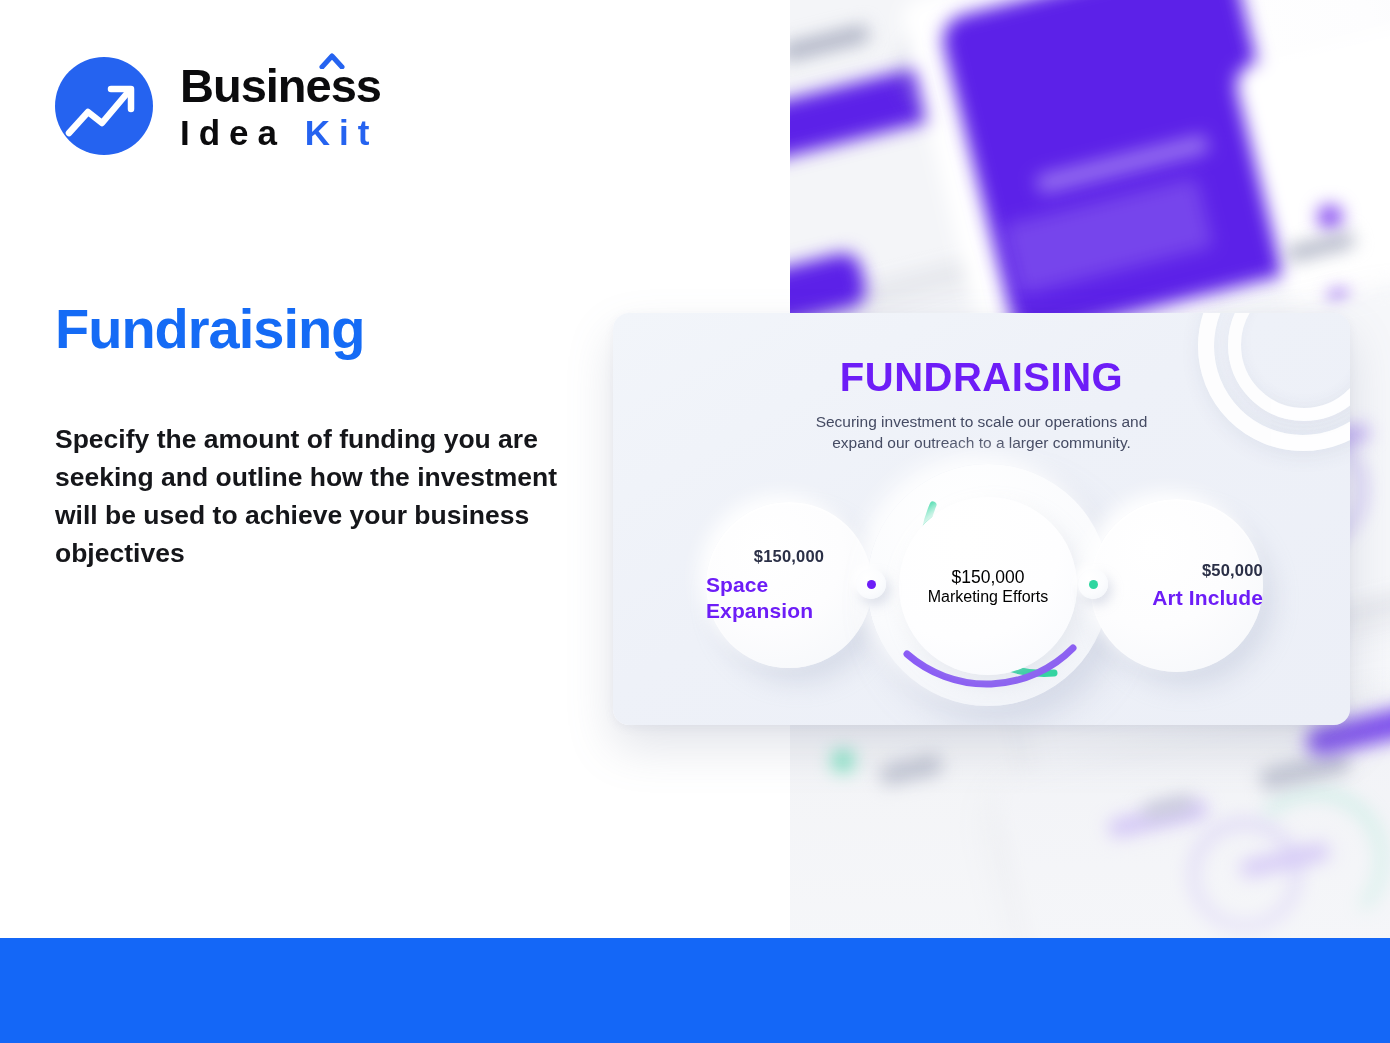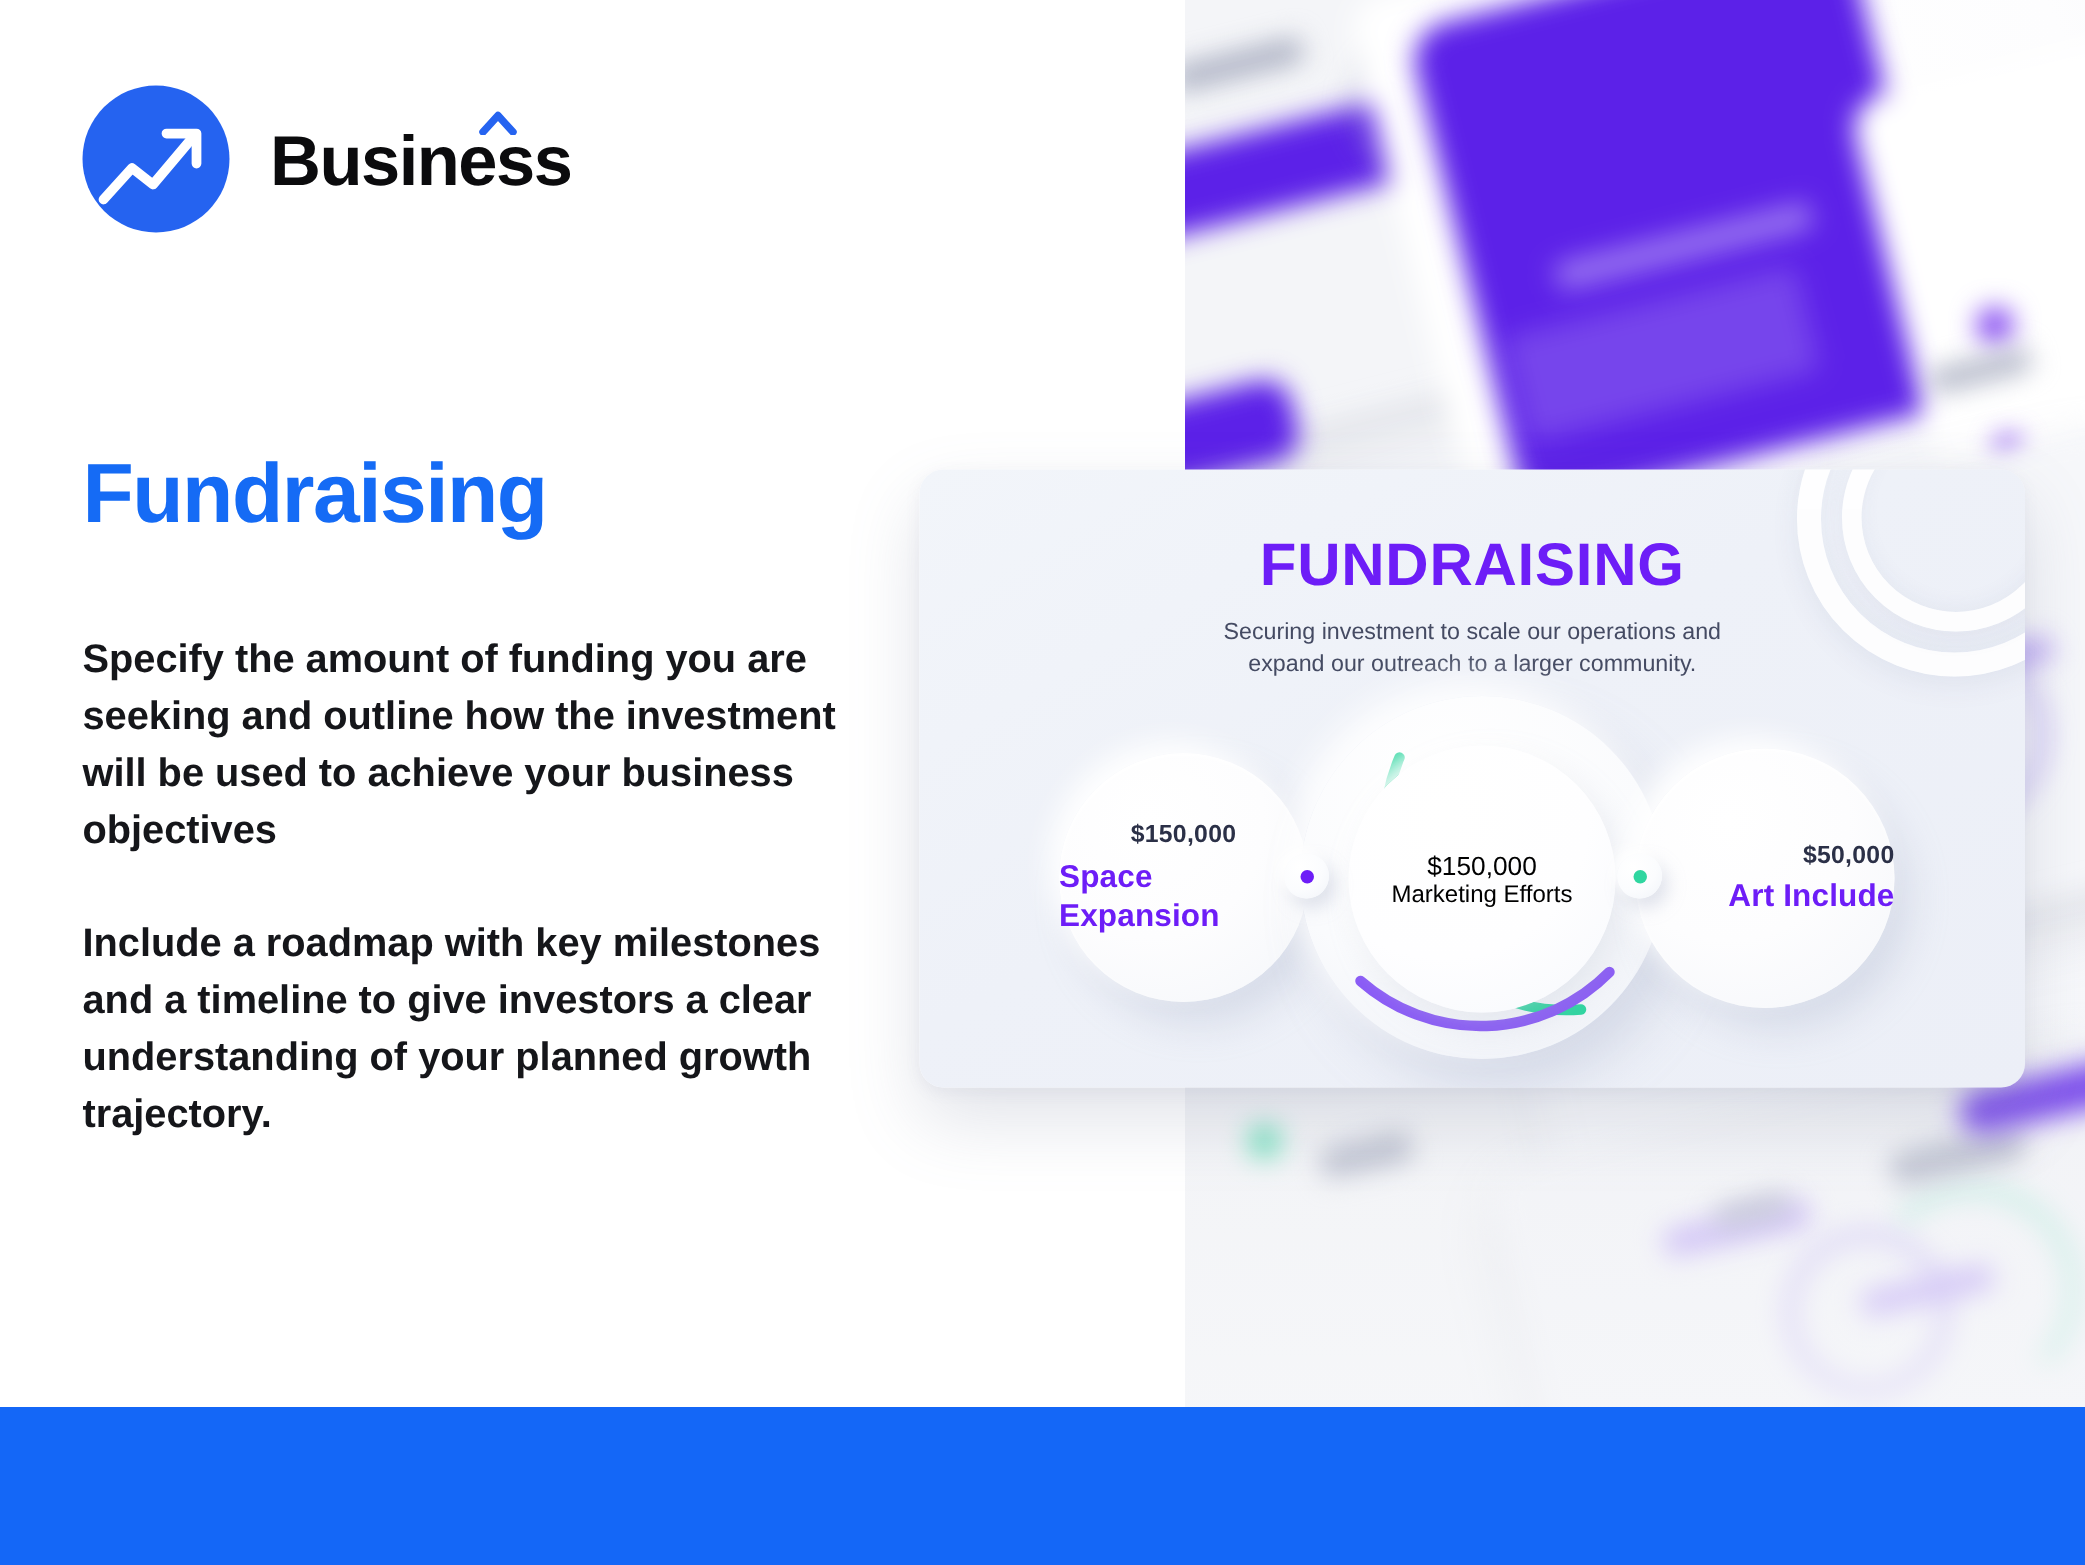--- a/index.html
+++ b/index.html
@@ -292,23 +292,23 @@
         <path d="M56 32 L76 32 L76 52" fill="none" stroke="#ffffff" stroke-width="6.5" stroke-linecap="round" stroke-linejoin="round"></path>
       </svg>
     </div>
     <div class="logo-text">
       <div class="logo-line1">
         <span>Business</span>
         <svg style="position:absolute; left:139px; top:-9px;" width="26" height="16" viewBox="0 0 26 16">
           <path d="M3 14 L13 3 L23 14" fill="none" stroke="#2563f0" stroke-width="5" stroke-linecap="round" stroke-linejoin="round"></path>
         </svg>
       </div>
+      <div class="logo-line2"><span>Idea</span> <span class="kit">Kit</span></div>
     </div>
   </div>
 
   <h1 class="headline">Fundraising</h1>
 
   <p class="para para-1">Specify the amount of funding you are seeking and outline how the investment will be used to achieve your business objectives</p>
-  <p class="para para-2">Include a roadmap with key milestones and a timeline to give investors a clear understanding of your planned growth trajectory.</p>
 
   <div class="bottom-bar"></div>
 
 </div>
 
 </body></html>

